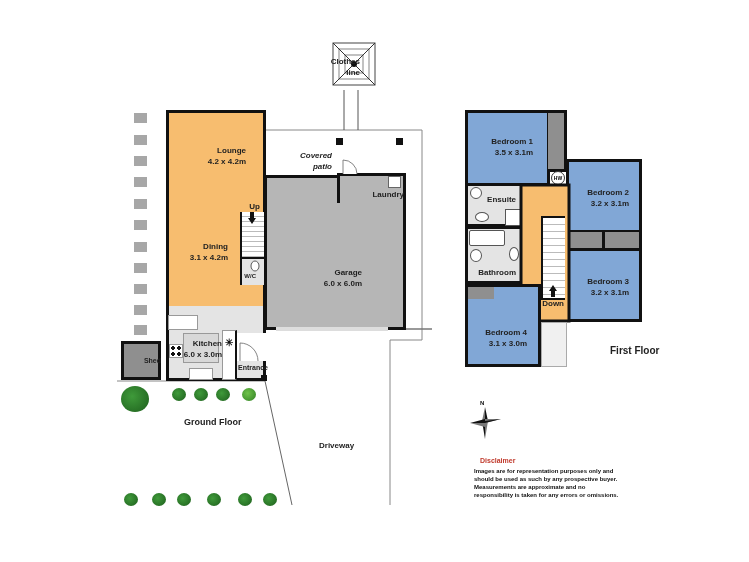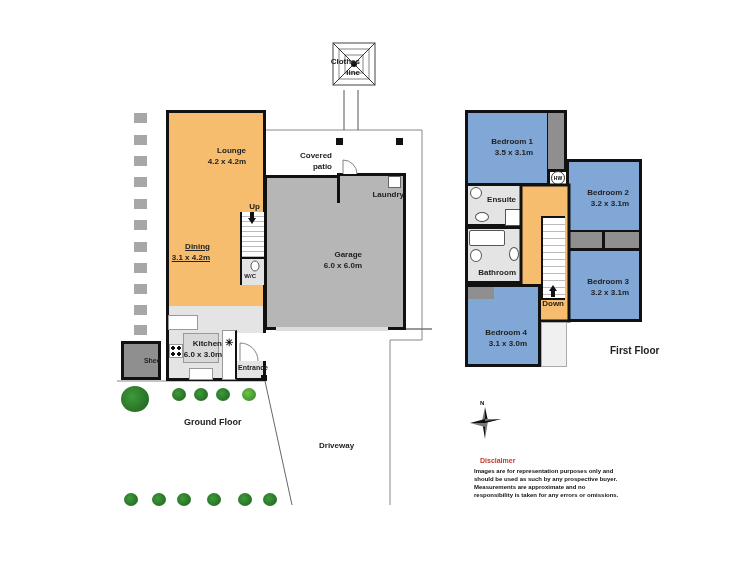--- a/index.html
+++ b/index.html
@@ -58,31 +58,31 @@
     <circle cx="22" cy="22" r="3" fill="#111"></circle>
   </svg>
   <div class="lbl" style="left:316px;top:56px;width:44px;">
     <div>Clothes</div>
     <div>line</div>
   </div>
 
   <div class="abs" style="left:336px;top:138px;width:7px;height:7px;background:#111;"></div>
   <div class="abs" style="left:396px;top:138px;width:7px;height:7px;background:#111;"></div>
 
-  <div class="lbl" style="left:276px;top:150px;width:56px;">
+  <div class="lbl" style="left:276px;top:150px;width:56px;font-style:italic;">
     <div>Covered</div>
     <div>patio</div>
   </div>
 
   <div class="room orange" style="left:166px;top:110px;width:100px;height:198px;border:3px solid #111;border-bottom:none;"></div>
   <div class="lbl" style="left:186px;top:145px;width:60px;">
     <div>Lounge</div>
     <div>4.2 x 4.2m</div>
   </div>
-  <div class="lbl" style="left:160px;top:241px;width:50px;text-decoration:underline;">
+  <div class="lbl" style="left:178px;top:241px;width:50px;">
     <div>Dining</div>
     <div>3.1 x 4.2m</div>
   </div>
 
   <div class="room" style="left:240px;top:212px;width:24px;height:45px;background:#fff;border-left:2px solid #111;
        background-image:repeating-linear-gradient(to bottom,#fff 0 4px,#bbb 4px 5px);"></div>
   <div class="lbl" style="left:244px;top:201px;width:16px;">Up</div>
   <svg style="left:248px;top:212px;" width="8" height="12">
     <rect x="2" y="0" width="4" height="7" fill="#111"></rect>
       <polygon points="0,6 8,6 4,12" fill="#111"></polygon>
@@ -116,21 +116,21 @@
 
   <div class="room grey wall" style="left:264px;top:175px;width:142px;height:155px;"></div>
   <div class="room grey" style="left:337px;top:173px;width:69px;height:30px;border:3px solid #111;border-bottom:none;"></div>
   <div class="room" style="left:340px;top:176px;width:63px;height:4px;background:#b6b6b6;"></div>
   <div class="room" style="left:276px;top:327px;width:112px;height:4px;background:#ddd;"></div>
   <div class="abs" style="left:388px;top:176px;width:11px;height:10px;background:#fff;border:1px solid #666;"></div>
   <svg style="left:343px;top:160px;" width="14" height="14">
     <path d="M0,14 L0,0 A14,14 0 0 1 14,14" fill="#fff" stroke="#666" stroke-width="0.8"></path>
   </svg>
   <div class="lbl" style="left:368px;top:189px;width:36px;">Laundry</div>
-  <div class="lbl" style="left:306px;top:249px;width:56px;">
+  <div class="lbl" style="left:306px;top:267px;width:56px;">
     <div>Garage</div>
     <div>6.0 x 6.0m</div>
   </div>
 
   <div class="room dgrey wall" style="left:121px;top:341px;width:40px;height:39px;"></div>
   <div class="lbl" style="left:121px;top:355px;width:40px;font-size:7px;">Shed</div>
 
   <div class="tree" style="left:121px;top:386px;width:28px;height:26px;"></div>
   <div class="tree" style="left:172px;top:388px;width:14px;height:13px;"></div>
   <div class="tree" style="left:194px;top:388px;width:14px;height:13px;"></div>

